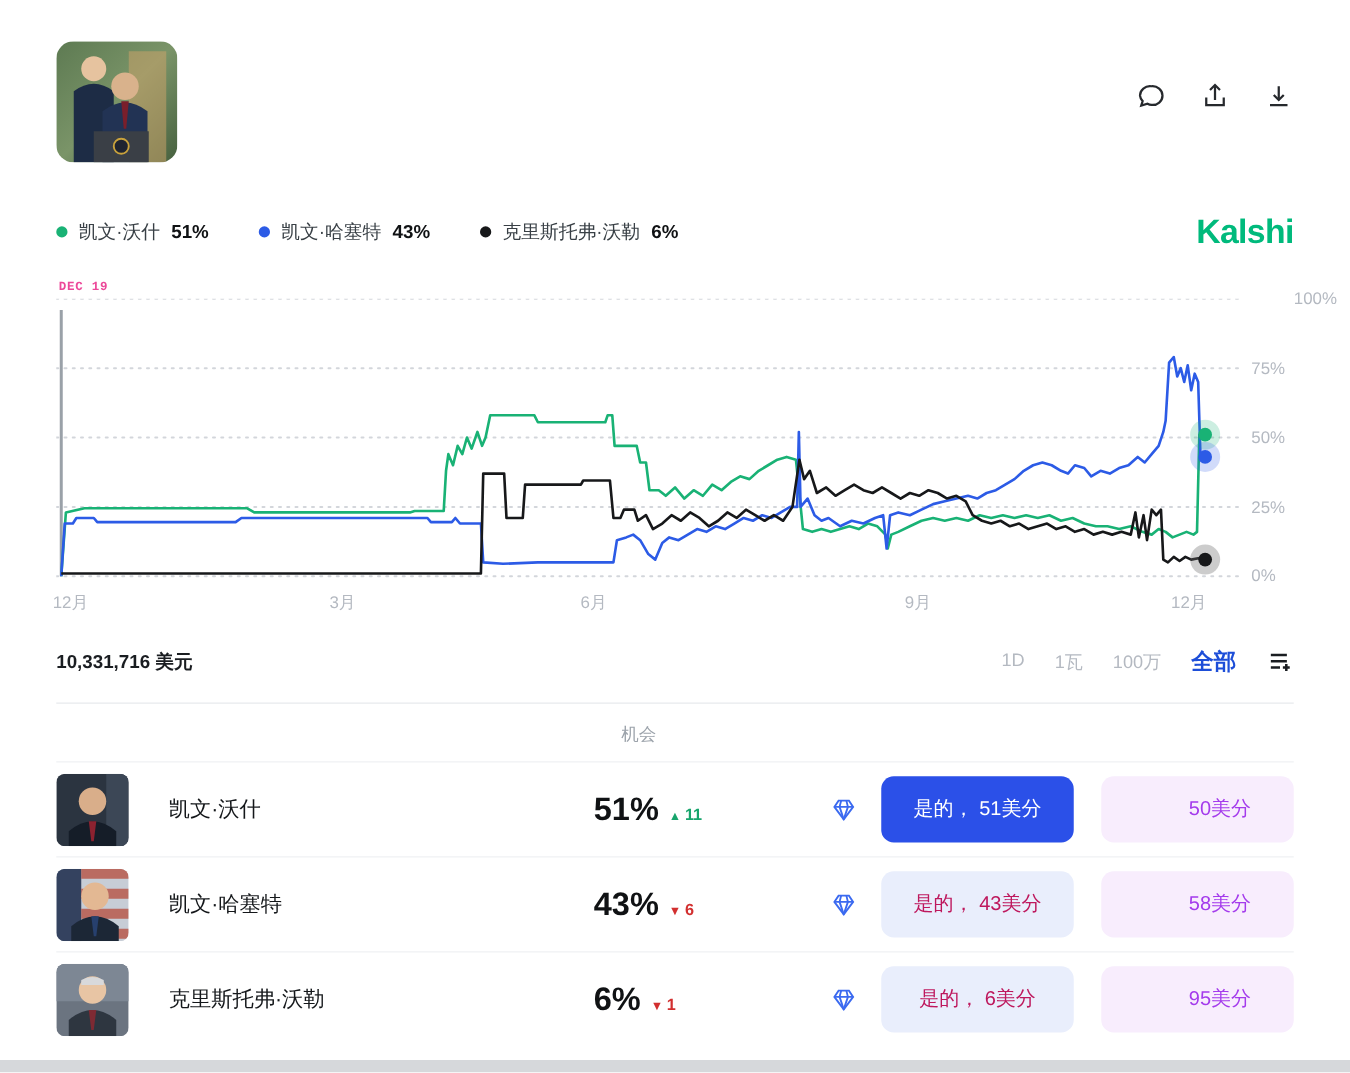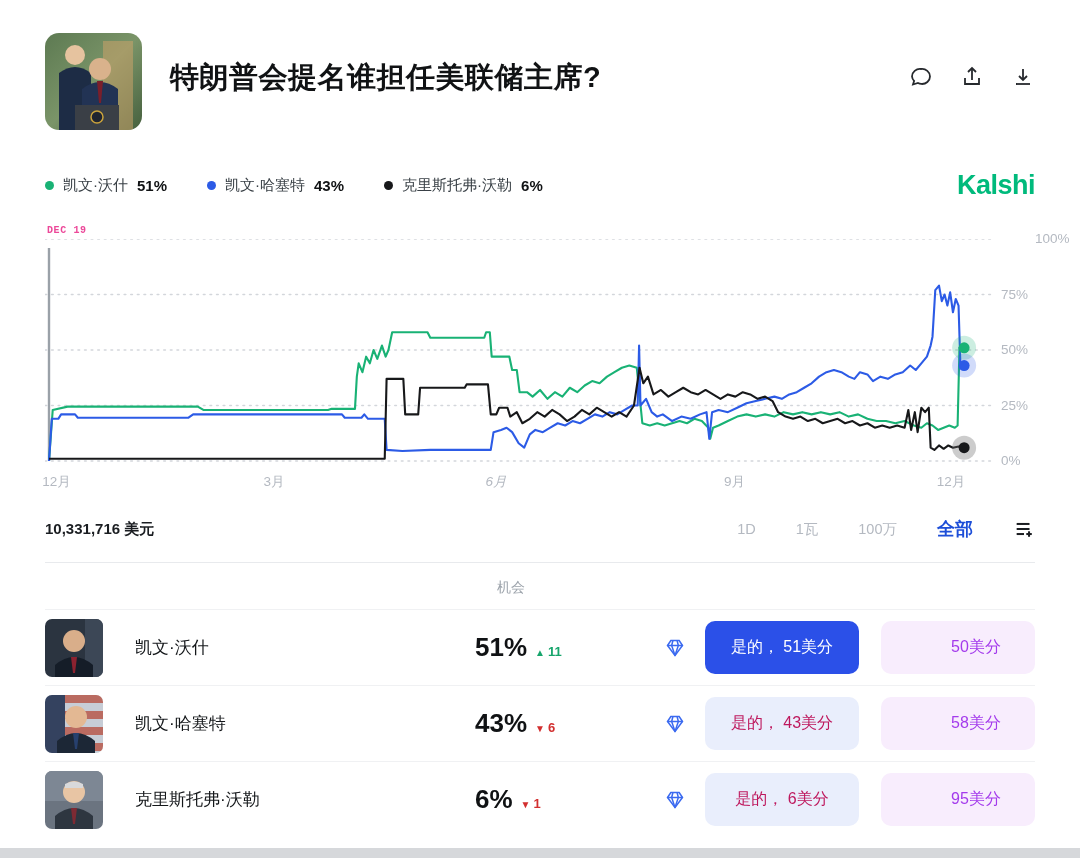--- a/index.html
+++ b/index.html
@@ -27,21 +27,21 @@
   .chart { position:relative; margin-top:28px; height:266px; }
   .annot { position:absolute; left:2px; top:-4px; z-index:3; background:#fff; padding-right:9px;
            font-size:10px; font-weight:600; letter-spacing:.6px; color:#ec4899;font-family:Liberation Mono, monospace; }
   #chart-svg { position:absolute; left:0; top:10px; }
   .ylabels span { position:absolute; left:956px; font-size:13.5px; color:#b4b9c1; }
   .xlabels span { position:absolute; font-size:13.5px; color:#b4b9c1; transform:translateX(-50%); }
 
   
   .volbar { display:flex; align-items:center; margin-top:22px; }
   .volume { font-size:15px; font-weight:600; color:#1a1d21; }
-  .ranges { margin-left:auto; display:flex; align-items:center; gap:40px; }
+  .ranges { margin-left:auto; display:flex; align-items:center; gap:24px; }
   .rng { font-size:14.5px; font-weight:500; color:#b4b9c1; cursor:pointer; }
   .rng.active { color:#1d4ed8; font-weight:700; font-size:18px; }
   .listplus { width:22px; height:22px; color:#1a1d21; cursor:pointer; }
 
   .divider { border-top:1px solid #e8eaed; margin-top:21px; }
 
   
   .thead { position:relative; height:46px; }
   .thead span { position:absolute; left:452px; top:16px; font-size:14px; color:#9ca3ab; }
   .row { display:flex; align-items:center; height:76px; border-top:1px solid #f0f1f3; cursor:pointer; }
@@ -81,21 +81,20 @@
         <rect x="58" y="8" width="30" height="89" fill="#caa36a" opacity="0.55"></rect>
         <circle cx="30" cy="22" r="10" fill="#e6c39f"></circle>
         <path d="M14 40 Q30 28 46 40 L46 97 L14 97 Z" fill="#1d2c45"></path>
         <circle cx="55" cy="36" r="11" fill="#d9b28c"></circle>
         <path d="M37 56 Q55 42 73 56 L73 97 L37 97 Z" fill="#223354"></path>
         <path d="M52 48 L58 48 L56 70 L54 70 Z" fill="#7a1f2b"></path>
         <rect x="30" y="72" width="44" height="25" fill="#3a3f46"></rect>
         <circle cx="52" cy="84" r="6" fill="#1f2430" stroke="#c9a23c" stroke-width="1.5"></circle>
       </svg>
     </div>
-    <h1 class="title">特朗普会提名谁担任美联储主席?</h1>
     <div class="hdr-icons">
       <svg class="hic" viewBox="0 0 24 24" fill="none" stroke="currentColor" stroke-width="1.8">
         <path d="M21 11.5a8 7.5 0 0 1-8.7 7.45c-1.2-.08-2.2-.35-3.3-.95L4 19.5l1.1-3.6A7.3 7.3 0 0 1 3 11.5 8 7.5 0 0 1 12 4a8 7.5 0 0 1 9 7.5Z"></path>
       </svg>
       <svg class="hic" viewBox="0 0 24 24" fill="none" stroke="currentColor" stroke-width="1.8">
         <path d="M12 15V4"></path>
           <path d="M8 7l4-4 4 4"></path>
           <path d="M5 13v6h14v-6"></path>
       </svg>
       <svg class="hic" viewBox="0 0 24 24" fill="none" stroke="currentColor" stroke-width="1.8">
@@ -149,21 +148,21 @@
     <div class="ylabels">
         <span style="top: 2px; margin-left: 34px;">100%</span>
         <span style="top: 57.5px;">75%</span>
         <span style="top: 113px;">50%</span>
         <span style="top: 168.5px;">25%</span>
         <span style="top: 224px;">0%</span>
       </div>
     <div class="xlabels">
         <span style="left: 11.44px; top: 244px;">12月</span>
         <span style="left: 229.06px; top: 244px;">3月</span>
-        <span style="left: 451px; top: 244px; font-style: italic;">6月</span>
+        <span style="left: 430px; top: 244px;">6月</span>
         <span style="left: 689.41px; top: 244px;">9月</span>
         <span style="left: 906.1px; top: 244px;">12月</span>
       </div>
   </div>
 
   <div class="volbar">
     <div class="volume">10,331,716 美元</div>
     <div class="ranges">
       <span class="rng">1D</span>
       <span class="rng">1瓦</span>

